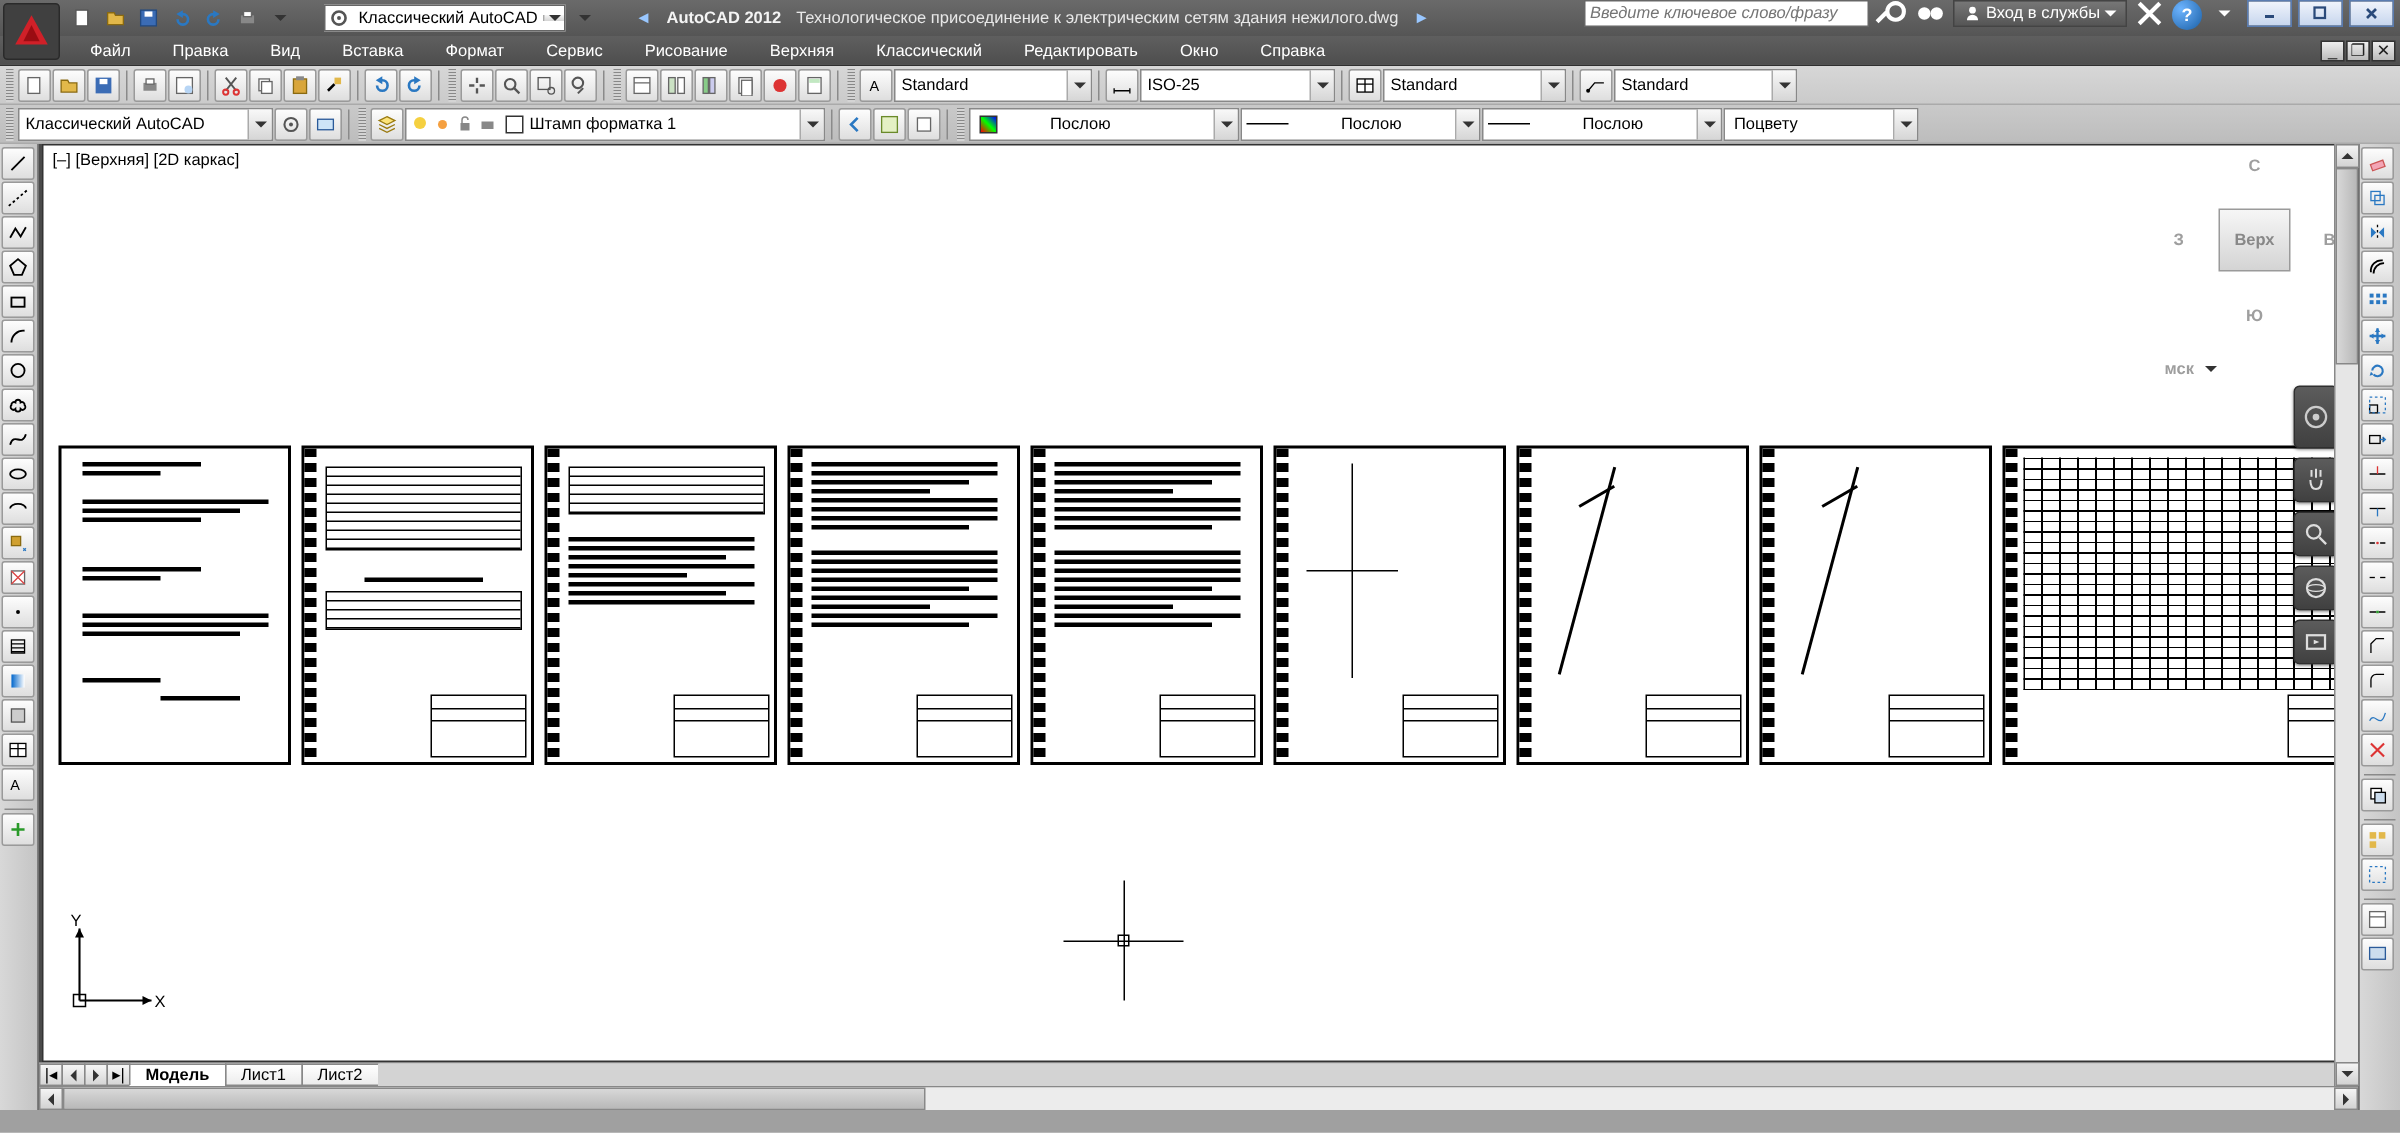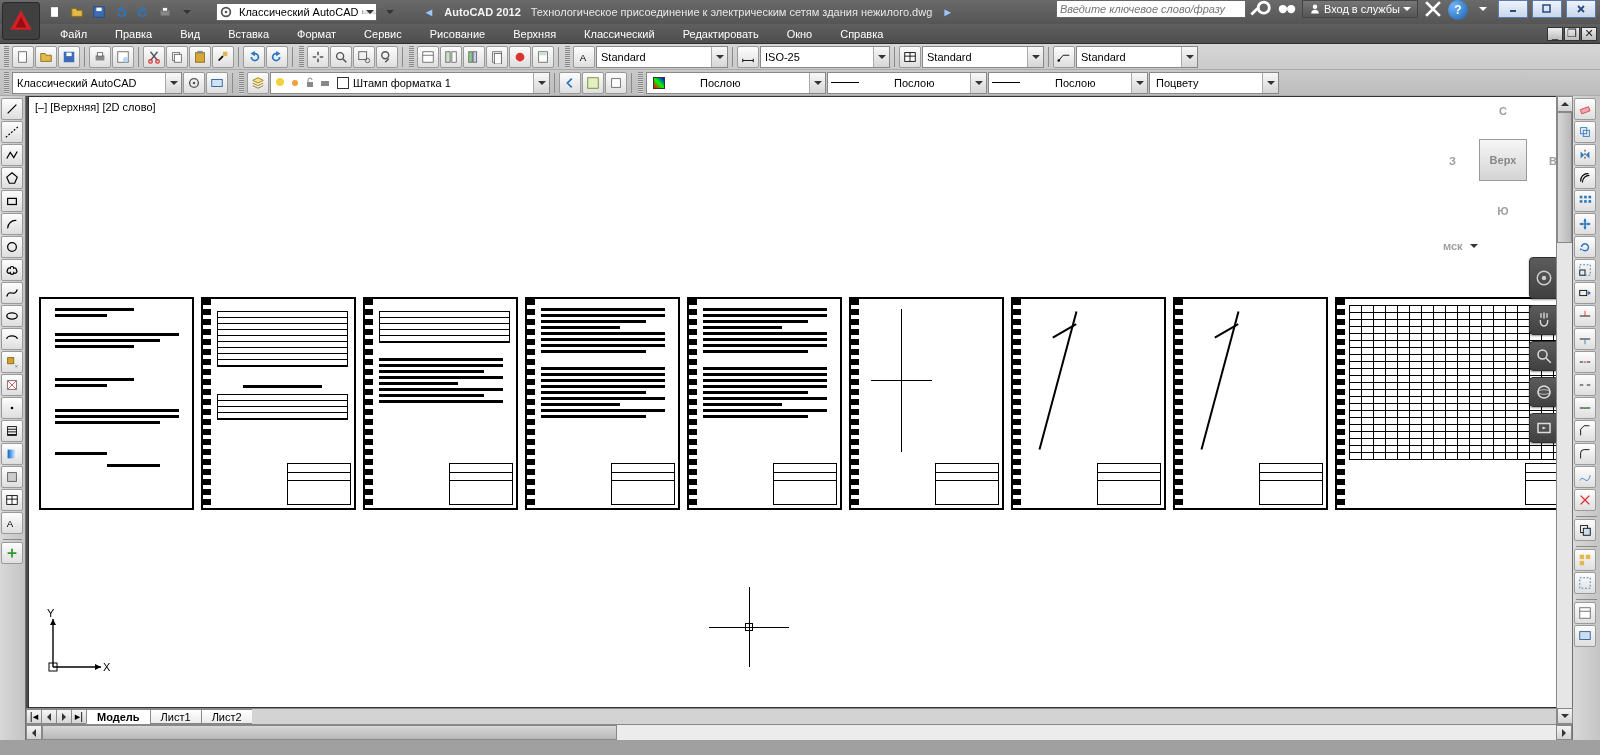--- a/index.html
+++ b/index.html
@@ -685,21 +685,21 @@
     <div class="psep"></div>
     <div class="pbtn">
         <svg viewBox="0 0 16 16">
           <path d="M8 3v10M3 8h10" stroke="#2a9a2a" stroke-width="2"></path>
         </svg>
       </div>
   </div>
 
   <div class="viewport-frame">
     <div class="viewport">
-      <div class="view-label">[–] [Верхняя] [2D слово]</div>
+      <div class="view-label">[–] [Верхняя] [2D каркас]</div>
 
       <div class="viewcube">
         <div class="n">С</div>
         <div class="s">Ю</div>
         <div class="e">В</div>
         <div class="w">З</div>
         <div class="face">Верх</div>
         <div class="wcs">
           <span>мск</span>
           <span class="vcube-arrow">

